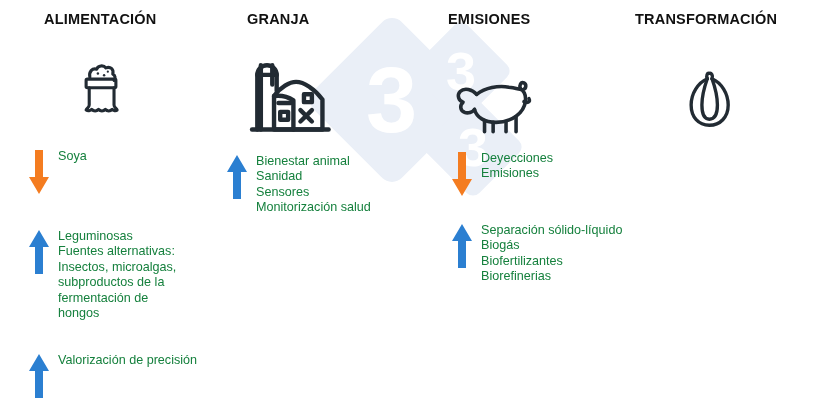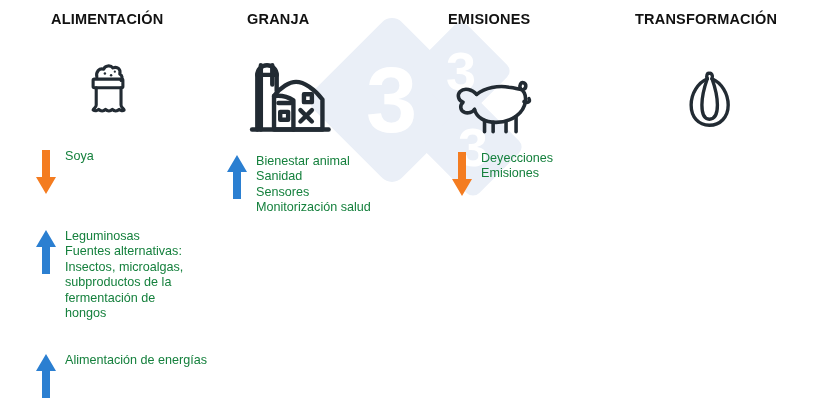--- a/index.html
+++ b/index.html
@@ -109,21 +109,21 @@
       <span>3</span>
     </div>
     <div class="wm-tile wm-b">
       <span>3</span>
     </div>
     <div class="wm-tile wm-c">
       <span>3</span>
     </div>
   </div>
 
-  <div class="col" style="left:11px; width:215px;padding-left:30px;">
+  <div class="col" style="left:4px; width:215px;padding-left:30px;">
 
     <div class="col-head" style="left:40px;">ALIMENTACIÓN</div>
 
     <div class="col-icon" style="left:66px; top:58px; width:62px; height:62px;">
       <svg viewBox="0 0 100 100" width="62" height="62" aria-hidden="true">
         <path class="icon-line" d="M32 31 C30 22 36 16 43 18 C45 12 54 11 58 16 C65 13 71 18 69 26 C73 28 74 33 71 36"></path>
         <rect class="icon-line" x="26" y="34" width="48" height="14" rx="2"></rect>
         <path class="icon-line" d="M31 48 L31 76 C31 80 27 81 26 84 C29 86 33 85 35 83 C38 86 43 86 46 83 C49 86 54 86 57 83 C60 86 65 86 68 83 C70 85 74 86 76 84 C75 81 71 80 71 76 L71 48"></path>
         <circle class="icon-fill" cx="45" cy="25" r="2"></circle>
         <circle class="icon-fill" cx="55" cy="28" r="2"></circle>
@@ -153,21 +153,21 @@
 fermentación de
 hongos</div>
     </div>
 
     <div class="row" style="left:24px; top:352px;">
       <div class="arrow">
         <svg viewBox="0 0 22 45">
             <path d="M7 44 H15 V17 H21 L11 0 L1 17 H7 Z" fill="#2b7fd1"></path>
           </svg>
       </div>
-      <div class="row-text">Alimentación de energías</div>
+      <div class="row-text">Valorización de precisión</div>
     </div>
   </div>
 
   <div class="col" style="left:202px; width:210px;">
 
     <div class="col-head" style="left:45px;">GRANJA</div>
 
     <div class="col-icon" style="left:43px; top:52px; width:88px; height:88px;">
       <svg viewBox="0 0 100 100" width="88" height="88" aria-hidden="true">
         <path class="icon-line" stroke-width="4" d="M14 88 L14 26 C14 20 19 15 25 15 C31 15 36 20 36 26 L36 44"></path>
@@ -217,20 +217,31 @@
     <div class="row" style="left:26px; top:150px;">
       <div class="arrow">
         <svg viewBox="0 0 22 45">
             <path d="M7 0 H15 V27 H21 L11 44 L1 27 H7 Z" fill="#f47c20"></path>
           </svg>
       </div>
       <div class="row-text">Deyecciones
 Emisiones</div>
     </div>
 
+    <div class="row" style="left:26px; top:222px;">
+      <div class="arrow">
+        <svg viewBox="0 0 22 45">
+            <path d="M7 44 H15 V17 H21 L11 0 L1 17 H7 Z" fill="#2b7fd1"></path>
+          </svg>
+      </div>
+      <div class="row-text">Separación sólido-líquido
+Biogás
+Biofertilizantes
+Biorefinerias</div>
+    </div>
   </div>
 
   <div class="col" style="left:630px; width:190px;">
 
     <div class="col-head" style="left:5px;">TRANSFORMACIÓN</div>
 
     <div class="col-icon" style="left:52px; top:68px; width:56px; height:62px;">
       <svg viewBox="0 0 80 92" width="56" height="62" aria-hidden="true">
         <path class="icon-line" stroke-width="5" d="M36 16 C22 22 12 38 12 55 C12 73 23 85 39 85 C55 85 67 73 67 55 C67 38 57 22 43 16"></path>
         <path class="icon-line" stroke-width="5" d="M36 16 C31 30 28 42 28 55 C28 68 32 76 39 76 C47 76 51 68 51 55 C51 42 48 30 43 16"></path>

